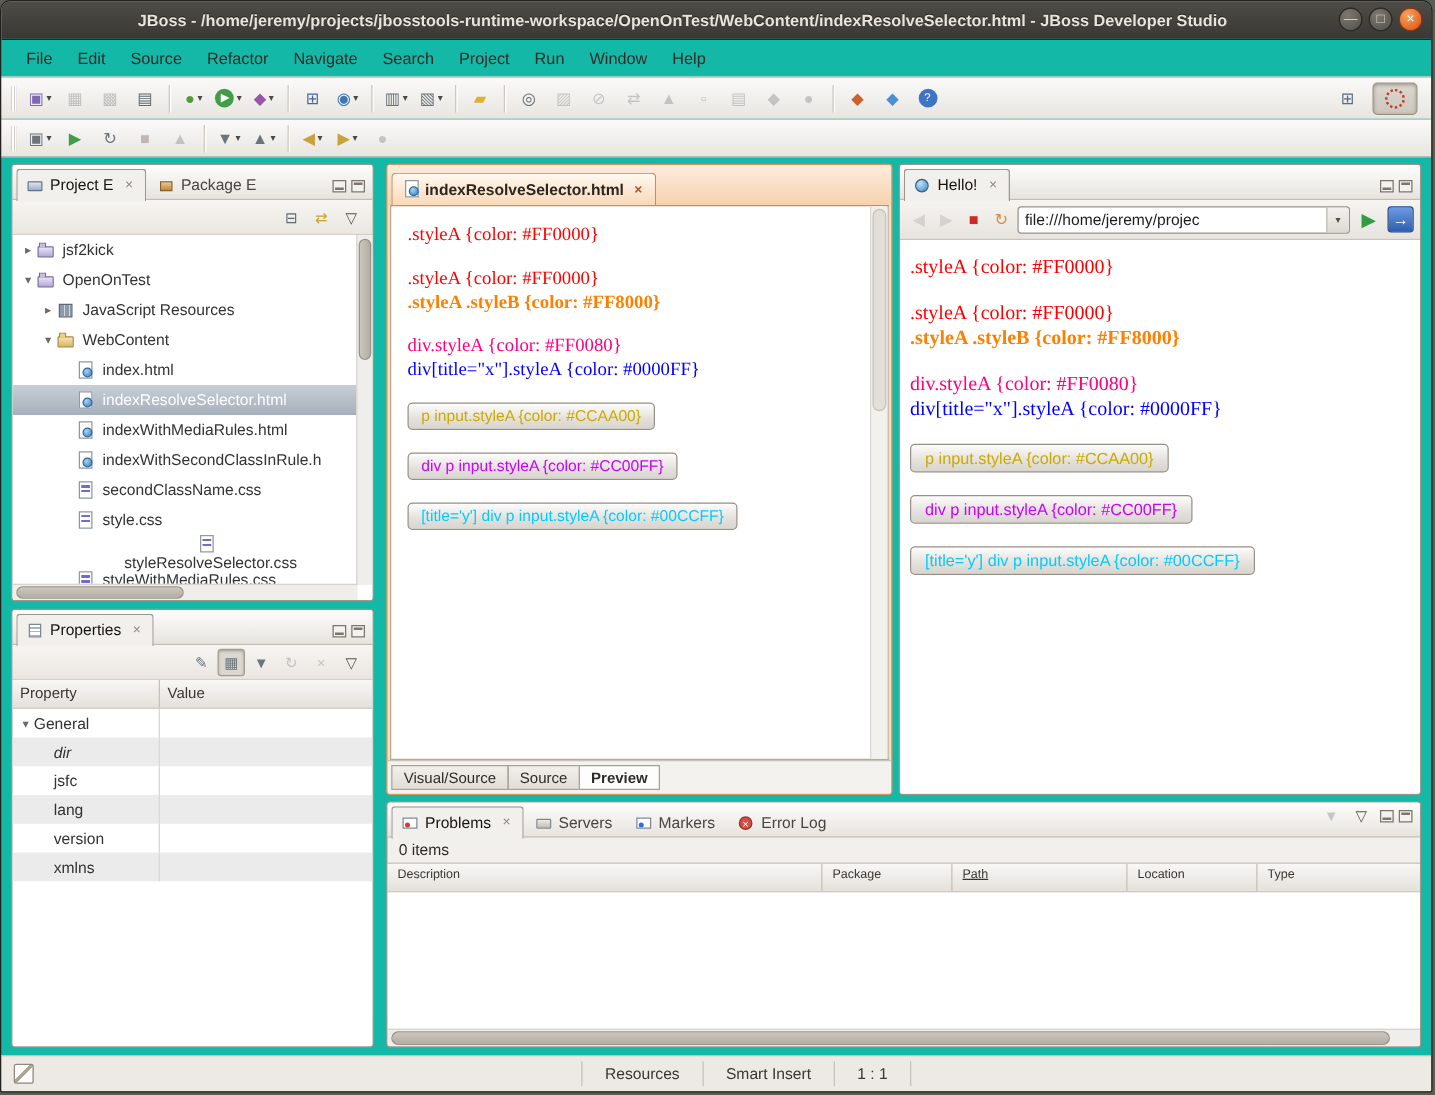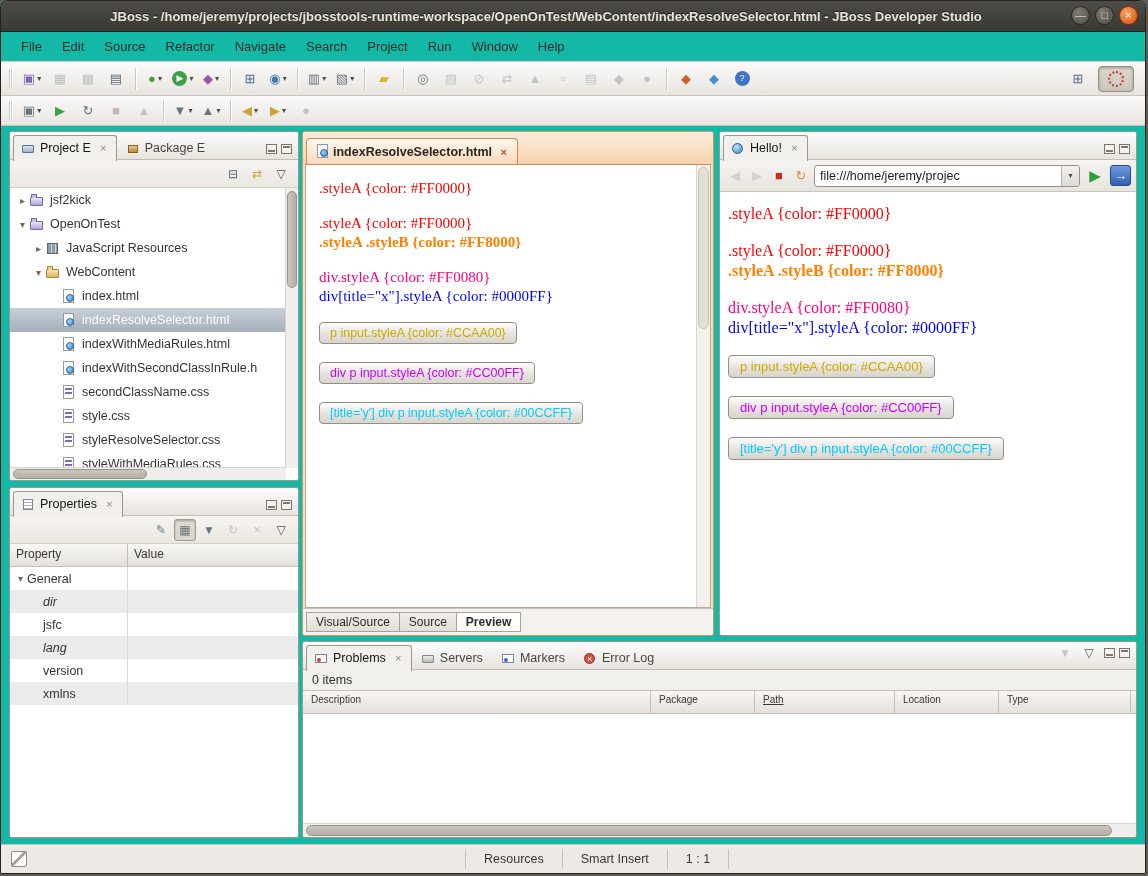--- a/index.html
+++ b/index.html
@@ -24,21 +24,21 @@
   .tb-glyph{font-size:13px;line-height:1}
   .tb-glyph.circ{width:15px;height:15px;border-radius:50%;display:inline-flex;align-items:center;justify-content:center;font-size:9px}
   .dd{font-size:8px;color:#4c4a45;margin-left:2px}
   .tb-sep{width:1px;height:22px;background:#ccc7bf;box-shadow:1px 0 0 #fff;margin:0 5px}
   .dim{opacity:.35;filter:grayscale(.8)}
   .tb-right{margin-left:auto;display:flex;align-items:center;gap:5px;padding-right:2px}
   .persp{display:inline-flex;align-items:center;justify-content:center;width:30px;height:24px;background:linear-gradient(#dcd7cf,#cdc7be);border:1px solid #97917f;border-radius:4px;box-shadow:inset 0 1px 3px rgba(0,0,0,.3)}
   .jboss-circle{width:12px;height:12px;border:2px dotted #c23d2e;border-radius:50%}
 
   
-  .main{flex:1;display:flex;padding:5px 8px 6px;gap:3px;min-height:0}
+  .main{flex:1;display:flex;padding:5px 8px 6px;gap:10px;min-height:0}
   .leftcol{width:290px;flex:none;display:flex;flex-direction:column;gap:6px;min-height:0}
   .rightcol{flex:1;display:flex;flex-direction:column;gap:5px;min-width:0}
   .toprow{height:505px;flex:none;display:flex;gap:5px;min-width:0}
   .panel{background:#f2f0ec;border:1px solid #9d968c;border-radius:3px;display:flex;flex-direction:column;overflow:hidden;box-sizing:border-box}
   #explorer-panel{height:350px;flex:none}
   #properties-panel{flex:1}
   #browser-panel{width:418px;flex:none}
   #editor-panel{flex:1;border:1px solid #d4945c;background:#f9ddc2;border-radius:3px;display:flex;flex-direction:column;overflow:hidden;min-width:0}
   #problems-panel{flex:1}
 
@@ -399,21 +399,21 @@
               <div class="tree-row" style="padding-left: 38px;">
                 <span class="tree-arrow"></span>
                 <span class="fi fi-css"></span>
                 <span class="tree-label">secondClassName.css</span>
               </div>
               <div class="tree-row" style="padding-left: 38px;">
                 <span class="tree-arrow"></span>
                 <span class="fi fi-css"></span>
                 <span class="tree-label">style.css</span>
               </div>
-              <div class="tree-row" style="padding-left: 38px;">
+              <div class="tree-row" style="padding-left: 38px; flex-direction: column;">
                 <span class="tree-arrow"></span>
                 <span class="fi fi-css"></span>
                 <span class="tree-label">styleResolveSelector.css</span>
               </div>
               <div class="tree-row" style="padding-left: 38px;">
                 <span class="tree-arrow"></span>
                 <span class="fi fi-css"></span>
                 <span class="tree-label">styleWithMediaRules.css</span>
               </div>
             </div>
@@ -479,21 +479,21 @@
                 <div class="pval"></div>
               </div>
               <div class="prow">
                 <div class="pname" style="padding-left: 20px;">
                   <span class="tree-arrow"></span>
                   <span>jsfc</span>
                 </div>
                 <div class="pval"></div>
               </div>
               <div class="prow alt">
-                <div class="pname" style="padding-left: 20px; font-style: italic;">
+                <div class="pname" style="padding-left: 20px;">
                   <span class="tree-arrow"></span>
                   <span>lang</span>
                 </div>
                 <div class="pval"></div>
               </div>
               <div class="prow">
                 <div class="pname" style="padding-left: 20px;">
                   <span class="tree-arrow"></span>
                   <span>version</span>
                 </div>

